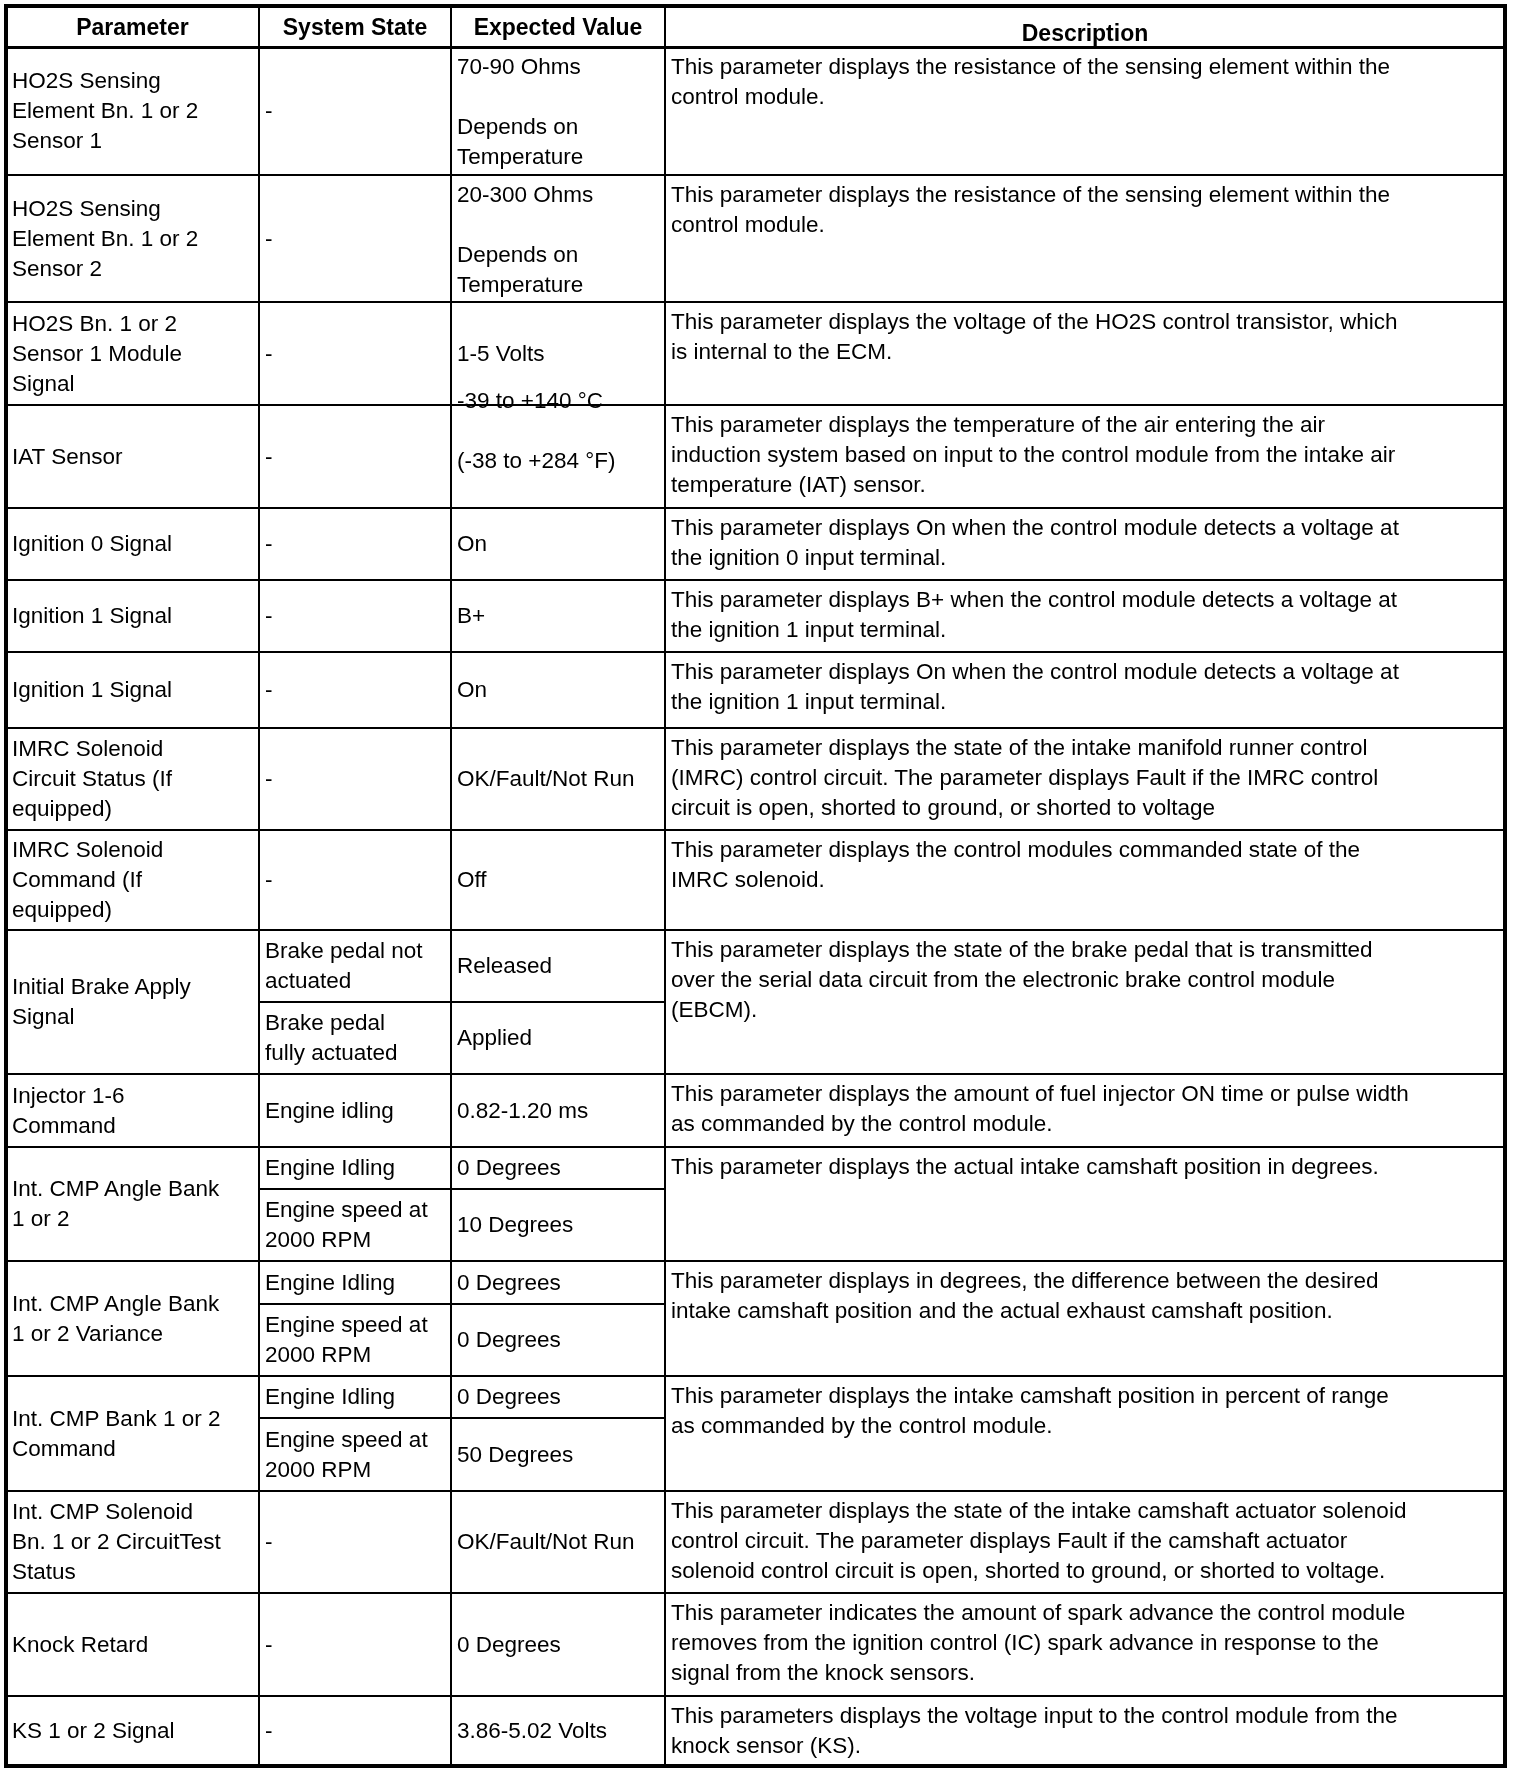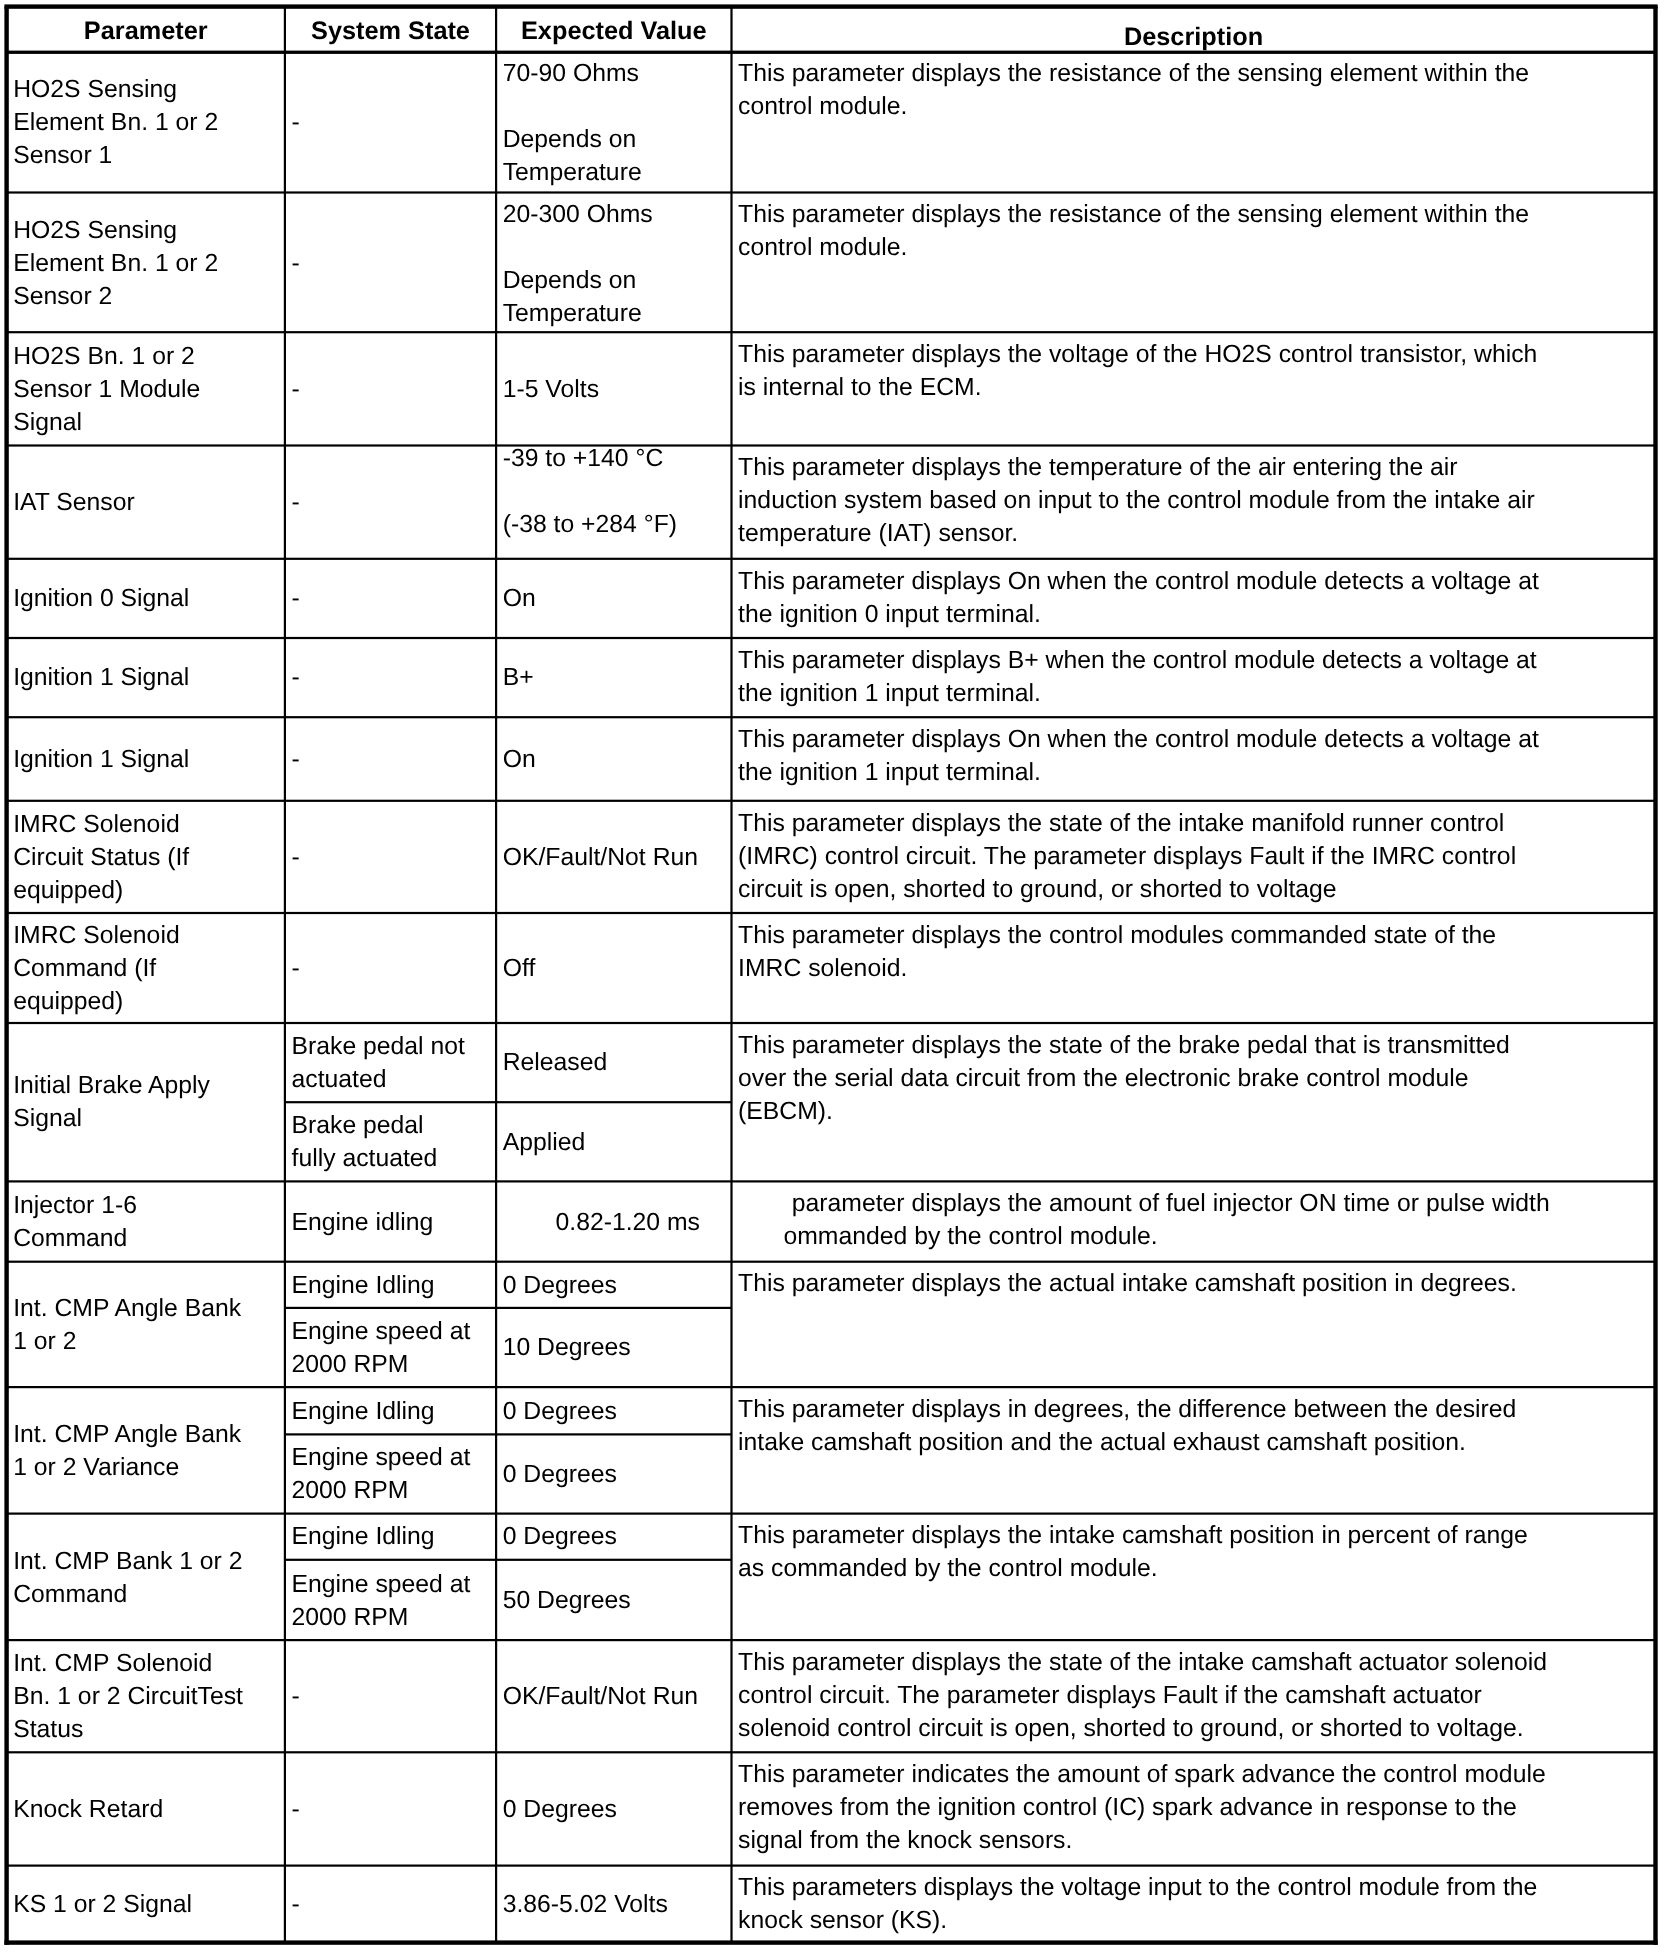--- a/index.html
+++ b/index.html
@@ -83,21 +83,21 @@
       <div class="txt" style="top: 37px;">IAT Sensor</div>
     </div>
     <div class="cell" style="left: 665px; top: 405px; width: 840px; height: 103px;">
       <div class="txt" style="top: 5px;">This parameter displays the temperature of the air entering the air
 induction system based on input to the control module from the intake air
 temperature (IAT) sensor.</div>
     </div>
     <div class="cell" style="left: 259px; top: 405px; width: 192px; height: 103px;">
       <div class="txt" style="top: 37px;">-</div>
     </div>
-    <div class="cell" style="left: 451px; top: 397px; width: 174px; height: 103px;">
+    <div class="cell" style="left: 451px; top: 381px; width: 174px; height: 103px;">
       <div class="txt" style="top: 5px;">-39 to +140 °C
 
 (-38 to +284 °F)</div>
     </div>
     <div class="cell" style="left: 6px; top: 508px; width: 253px; height: 72px;">
       <div class="txt" style="top: 21px;">Ignition 0 Signal</div>
     </div>
     <div class="cell" style="left: 665px; top: 508px; width: 840px; height: 72px;">
       <div class="txt" style="top: 5px;">This parameter displays On when the control module detects a voltage at
 the ignition 0 input terminal.</div>
@@ -193,21 +193,21 @@
       <div class="txt" style="top: 7px;">Injector 1-6
 Command</div>
     </div>
     <div class="cell" style="left: 665px; top: 1074px; width: 840px; height: 86px;">
       <div class="txt" style="top: 5px;">This parameter displays the amount of fuel injector ON time or pulse width
 as commanded by the control module.</div>
     </div>
     <div class="cell" style="left: 259px; top: 1074px; width: 192px; height: 73px;">
       <div class="txt" style="top: 22px;">Engine idling</div>
     </div>
-    <div class="cell" style="left: 451px; top: 1074px; width: 214px; height: 76px; margin-left: 48px;">
+    <div class="cell" style="left: 451px; top: 1074px; width: 214px; height: 76px;">
       <div class="txt" style="top: 22px;">0.82-1.20 ms</div>
     </div>
     <div class="cell" style="left: 6px; top: 1147px; width: 253px; height: 114px;">
       <div class="txt" style="top: 27px;">Int. CMP Angle Bank
 1 or 2</div>
     </div>
     <div class="cell" style="left: 665px; top: 1147px; width: 840px; height: 114px;">
       <div class="txt" style="top: 5px;">This parameter displays the actual intake camshaft position in degrees.</div>
     </div>
     <div class="cell" style="left: 259px; top: 1147px; width: 192px; height: 42px;">

